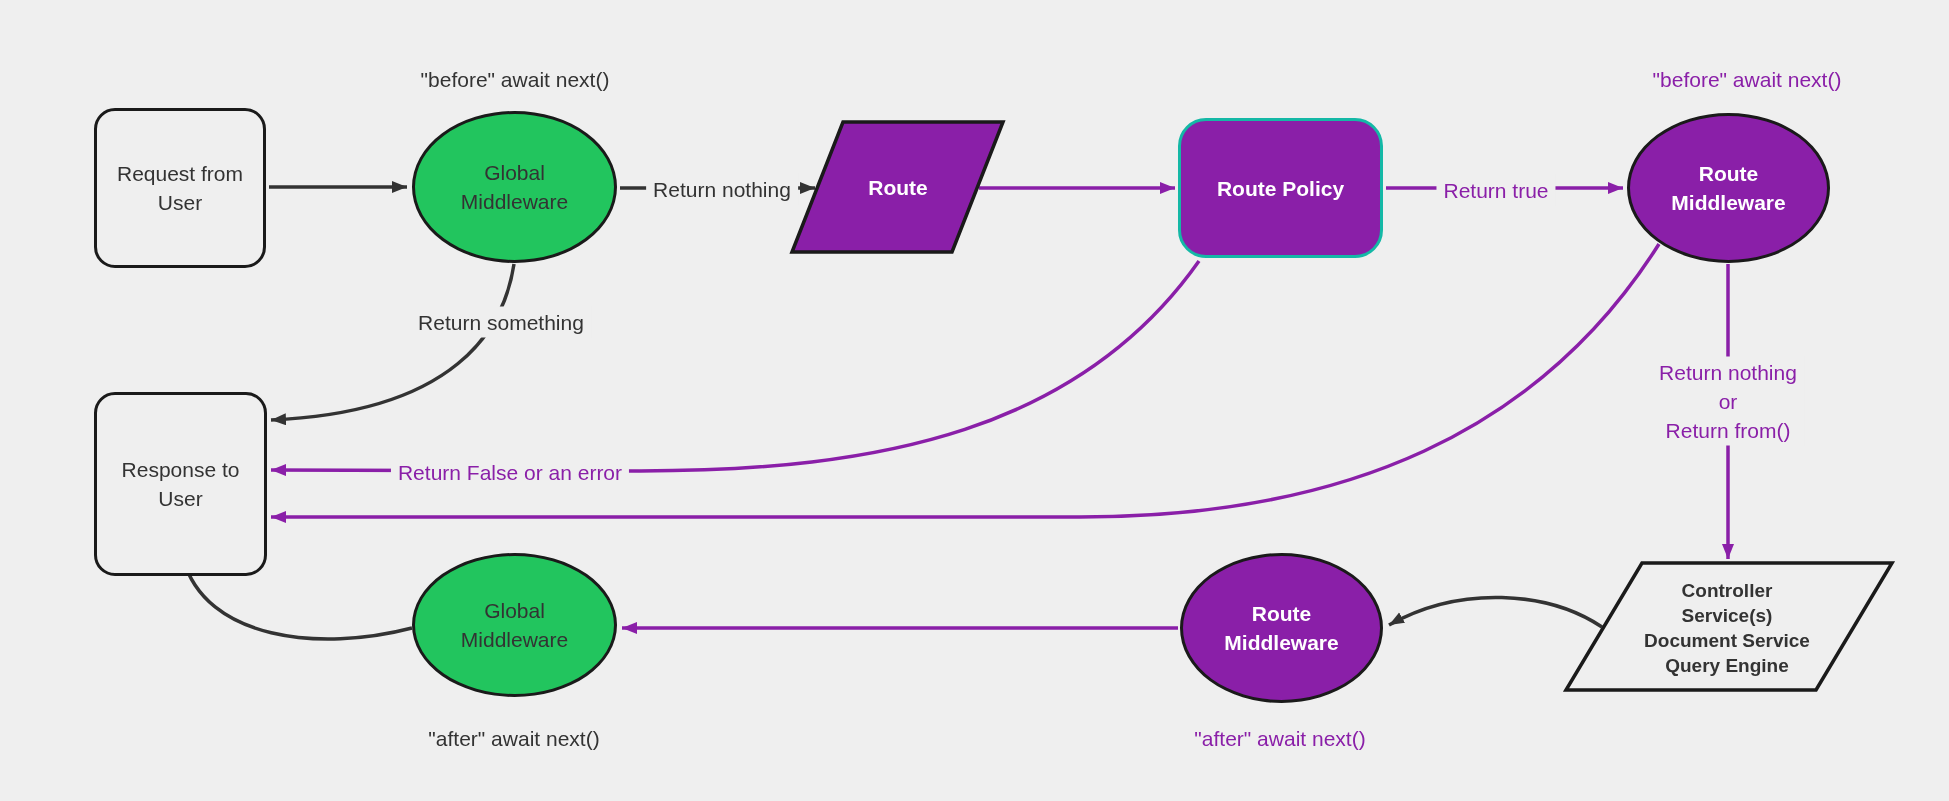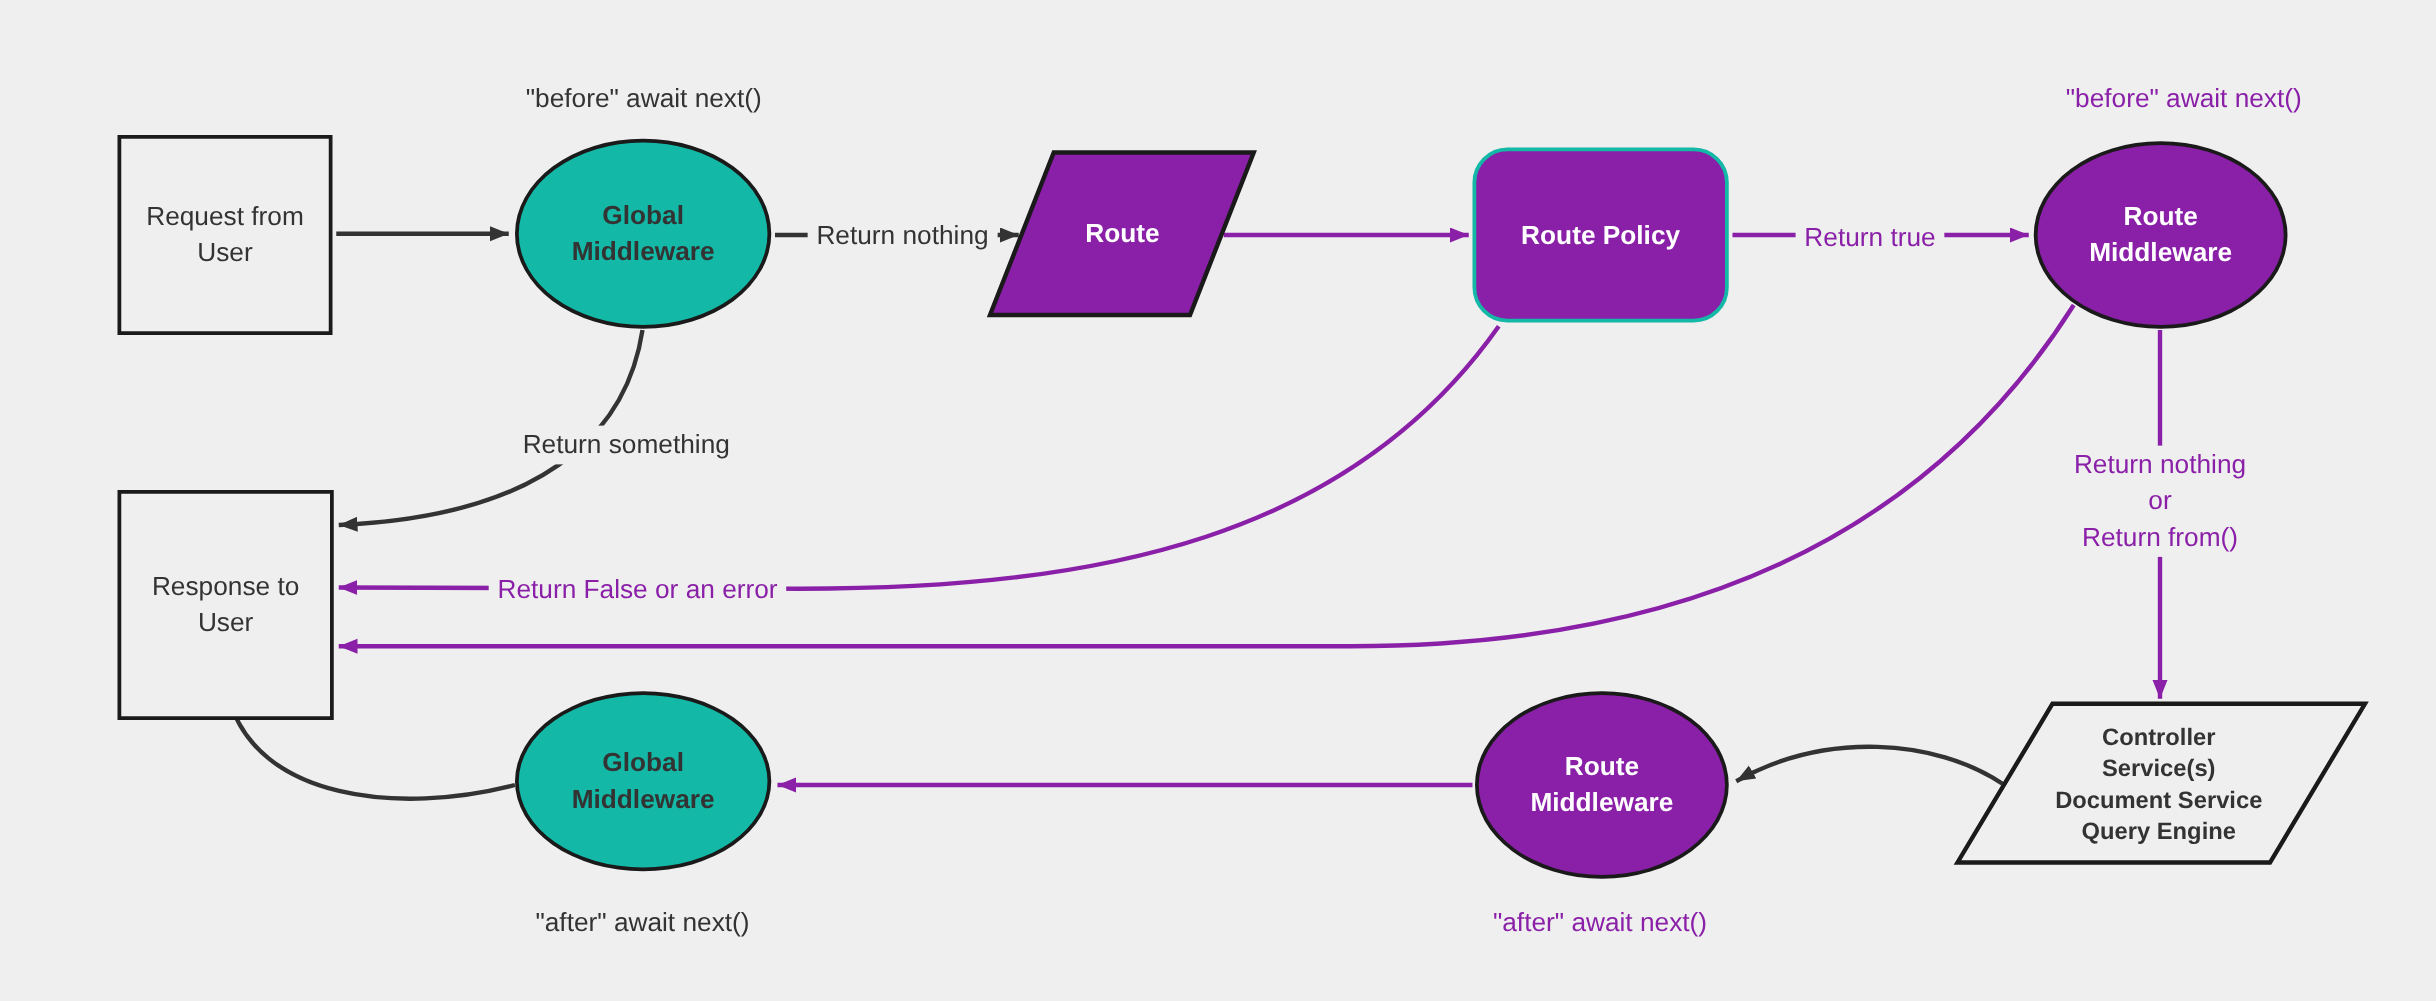--- a/index.html
+++ b/index.html
@@ -1,22 +1,22 @@
 <!DOCTYPE html>
 <html><head>
 <meta charset="utf-8">
 <style>
   html,body{margin:0;padding:0;}
   body{background:#efefef;font-family:"Liberation Sans","DejaVu Sans",sans-serif;}
   #canvas{position:relative;width:1949px;height:801px;background:#efefef;overflow:hidden;}
   #edges{position:absolute;left:0;top:0;}
   .node{position:absolute;display:flex;align-items:center;justify-content:center;
-        text-align:center;box-sizing:border-box;font-size:21px;line-height:29px;color:#333333;}
+        text-align:center;box-sizing:border-box;font-size:21px;line-height:29px;color:#333333;border-radius:21px;}
   .rect{background:#efefef;border:3px solid #1a1a1a;}
-  .ellipse{background:#14b8a6;border:3px solid #1a1a1a;border-radius:50%;font-weight:bold;}
+  .ellipse{background:#22c55e;border:3px solid #1a1a1a;border-radius:50%;}
   .ellipse.purple,.rounded.purple{background:#8a1fa8;color:#ffffff;font-weight:bold;}
   .rounded{border:3px solid #14b8a6;border-radius:28px;}
   .shape-text{position:absolute;transform:translate(-50%,-50%);text-align:center;
         font-size:21px;line-height:29px;color:#ffffff;font-weight:bold;white-space:nowrap;}
   .shape-text.small{color:#333333;font-weight:bold;font-size:19px;line-height:25px;}
   .elabel{position:absolute;transform:translate(-50%,-50%);white-space:nowrap;
         font-size:21px;line-height:29px;color:#333333;text-align:center;}
   .elabel.purple{color:#8a1fa8;}
   .elabel.mask{background:#efefef;padding:1px 7px;}
 </style>
@@ -114,21 +114,21 @@
   <div class="elabel mask" style="left:722px;top:189px;">Return nothing</div>
 
   <div class="elabel purple mask" style="left:1496px;top:190px;">Return true</div>
 
   <div class="elabel purple mask" style="left:1728px;top:401px;">
     <div>Return nothing</div>
     <div>or</div>
     <div>Return from()</div>
   </div>
 
-  <div class="elabel mask" style="left:501px;top:322px;margin-top:34px;">Return something</div>
+  <div class="elabel mask" style="left:501px;top:322px;">Return something</div>
 
   <div class="elabel purple mask" style="left:510px;top:472px;">Return False or an error</div>
 
 
   <div class="elabel purple" style="left:1280px;top:738px;">"after" await next()</div>
 
   <div class="elabel" style="left:514px;top:738px;">"after" await next()</div>
 
 </div>
 

